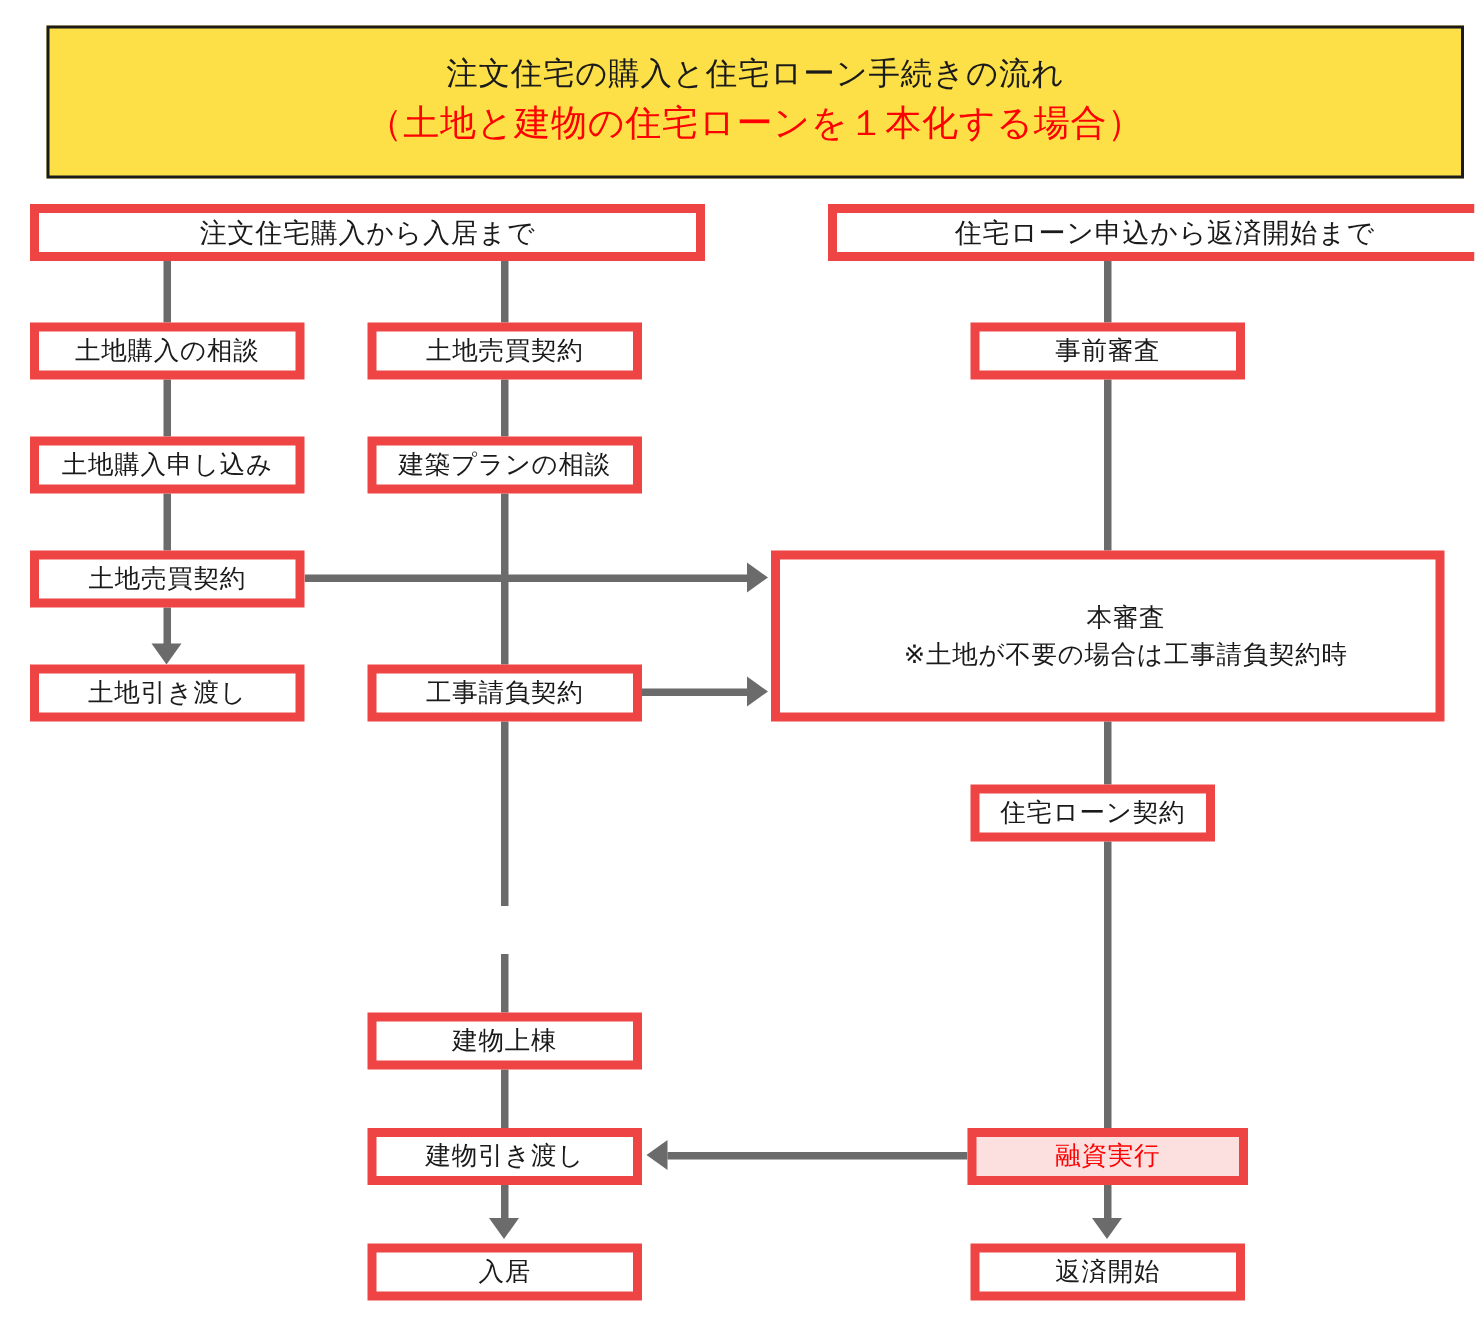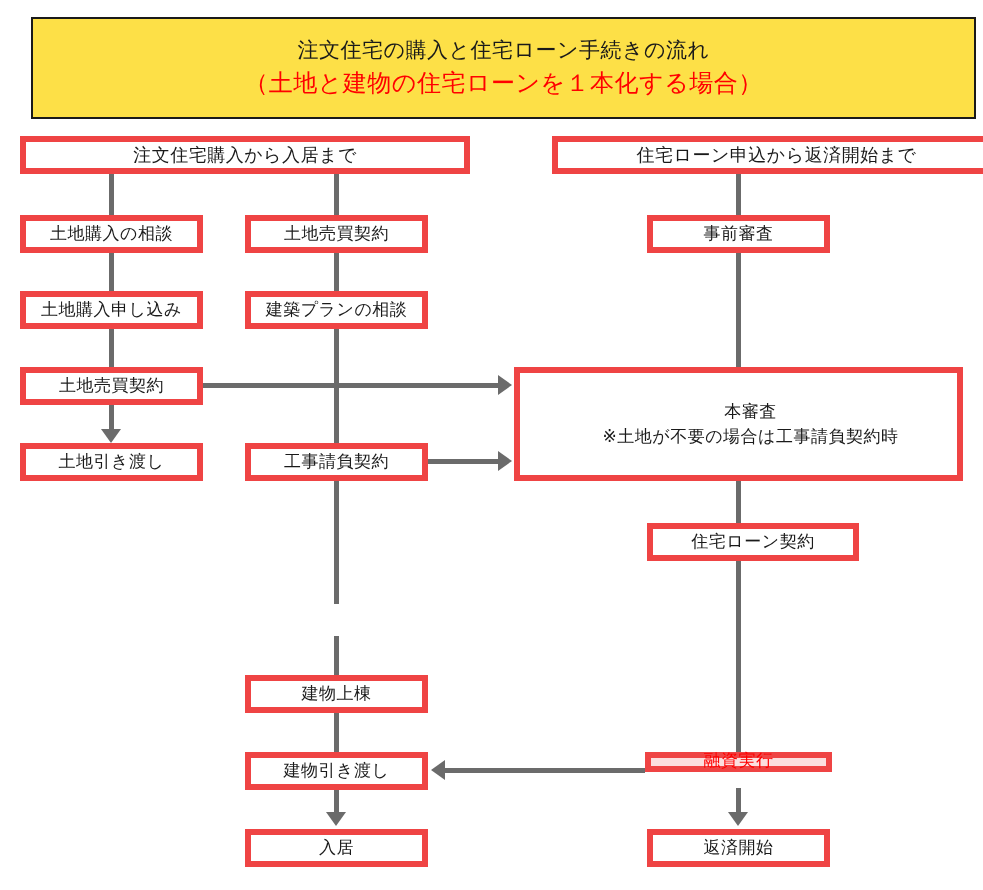--- a/index.html
+++ b/index.html
@@ -207,27 +207,27 @@
 
   <div class="vline" style="left:736px; top:251px; height:120px;"></div>
 
   <div class="node" style="left:514px; top:367px; width:449px; height:114px;padding-left:24px;">
     <span>本審査</span>
     <span class="sub">※土地が不要の場合は工事請負契約時</span>
   </div>
 
   <div class="vline" style="left:736px; top:479px; height:48px;"></div>
 
-  <div class="node" style="left:647px; top:523px; width:212px; height:38px;">
+  <div class="node" style="left:647px; top:523px; width:163px; height:38px;">
     <span>住宅ローン契約</span>
   </div>
 
   <div class="vline" style="left:736px; top:559px; height:197px;"></div>
 
-  <div class="node pink" style="left:645px; top:752px; width:187px; height:20px;font-family:Liberation Mono, monospace;">
+  <div class="node pink" style="left:645px; top:752px; width:187px; height:38px;">
     <span>融資実行</span>
   </div>
 
   <div class="hline" style="left:445px; top:768px; width:200px;"></div>
   <div class="arrow-left" style="left:431px; top:760px;"></div>
 
   <div class="vline" style="left:736px; top:788px; height:27px;"></div>
   <div class="arrow-down" style="left:728px; top:812px;"></div>
 
   <div class="node" style="left:647px; top:829px; width:183px; height:38px;">

